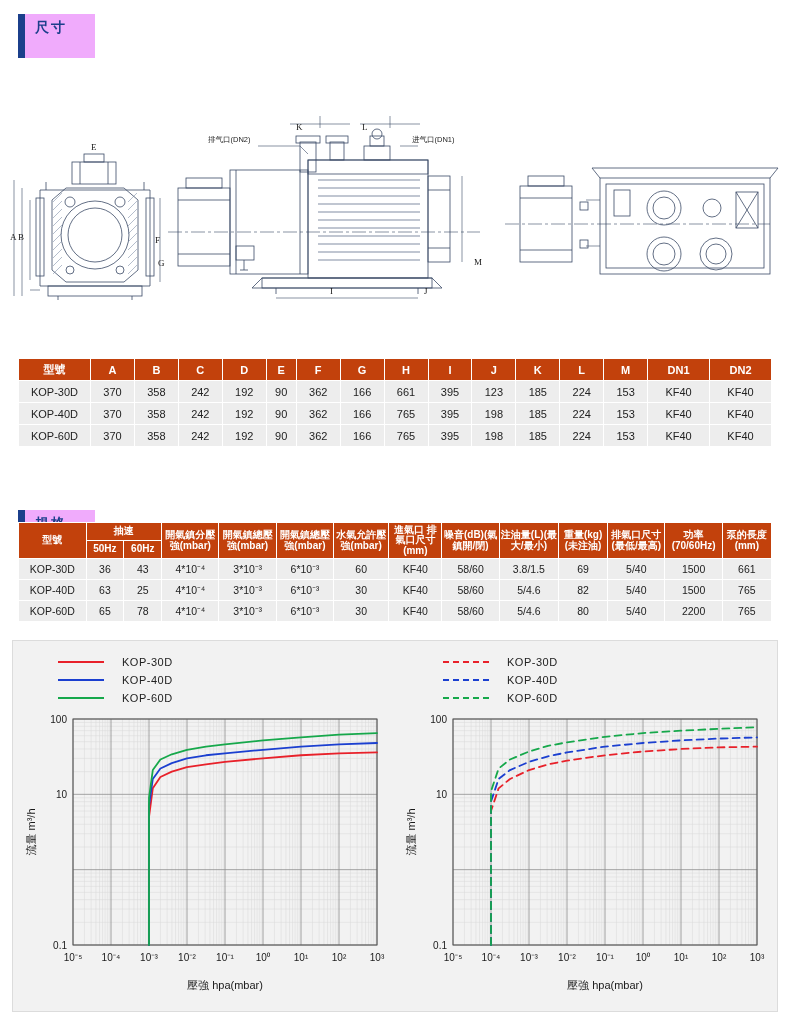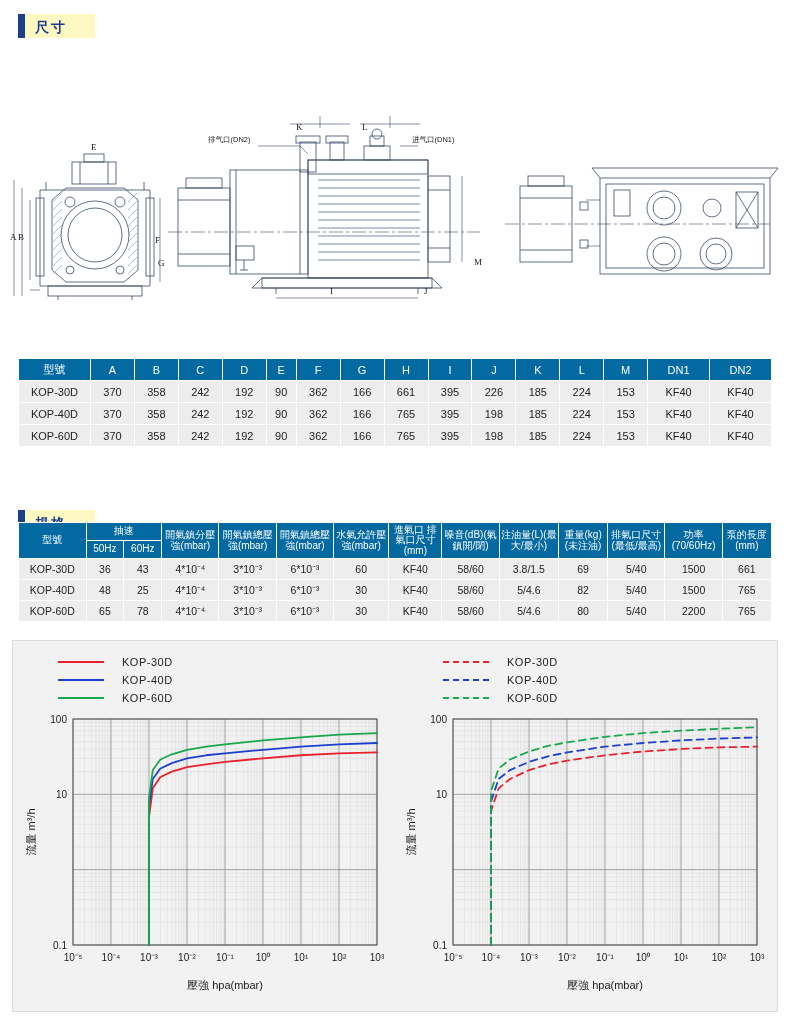--- a/index.html
+++ b/index.html
@@ -8,26 +8,26 @@
     width: 790px; height: 1024px;
     background: #ffffff;
     font-family: "Liberation Sans", sans-serif;
     color: #1a1a1a;
   }
   .page { position: relative; width: 790px; height: 1024px; overflow: hidden; }
 
   
   .section-head {
     display: inline-block;
-    background: #fef9c3;
+    background: #f0abfc;
     border-left: 7px solid #1b3f8b;
     color: #1b3f8b;
     font-size: 14px;
     font-weight: bold;
-    padding: 5px 28px 1px 10px;
+    padding: 5px 28px 21px 10px;
     letter-spacing: 2px;
   }
   .sec1 { position: absolute; left: 18px; top: 14px; }
   .sec2 { position: absolute; left: 18px; top: 510px; }
 
   
   .drawing { position: absolute; left: 0px; top: 50px; width: 790px; height: 250px; }
   .drawing svg { display: block; }
 
   
@@ -36,23 +36,23 @@
     position: absolute;
     font-size: 11px;
   }
   .tbl th, .tbl td {
     border: 1px solid #ffffff;
     text-align: center;
     vertical-align: middle;
     padding: 0;
   }
   .tbl thead th {
-    background: #0369a1;
+    background: #c2410c;
     color: #ffffff;
-    font-weight: normal;
+    font-weight: bold;
     height: 22px;
   }
   .tbl tbody td {
     background: #ededed;
     color: #222;
     height: 22px;
   }
   .tbl tbody td.first { font-weight: normal; }
 
   #dim-table { left: 18px; top: 358px; width: 754px; }
@@ -238,21 +238,21 @@
         <td class="first">KOP-30D</td>
         <td>370</td>
         <td>358</td>
         <td>242</td>
         <td>192</td>
         <td>90</td>
         <td>362</td>
         <td>166</td>
         <td>661</td>
         <td>395</td>
-        <td>226</td>
+        <td>123</td>
         <td>185</td>
         <td>224</td>
         <td>153</td>
         <td>KF40</td>
         <td>KF40</td>
       </tr>
       <tr>
         <td class="first">KOP-40D</td>
         <td>370</td>
         <td>358</td>
@@ -327,21 +327,21 @@
         <td>KF40</td>
         <td>58/60</td>
         <td>3.8/1.5</td>
         <td>69</td>
         <td>5/40</td>
         <td>1500</td>
         <td>661</td>
       </tr>
       <tr>
         <td>KOP-40D</td>
-        <td>48</td>
+        <td>63</td>
         <td>25</td>
         <td>4*10⁻⁴</td>
         <td>3*10⁻³</td>
         <td>6*10⁻³</td>
         <td>30</td>
         <td>KF40</td>
         <td>58/60</td>
         <td>5/4.6</td>
         <td>82</td>
         <td>5/40</td>

